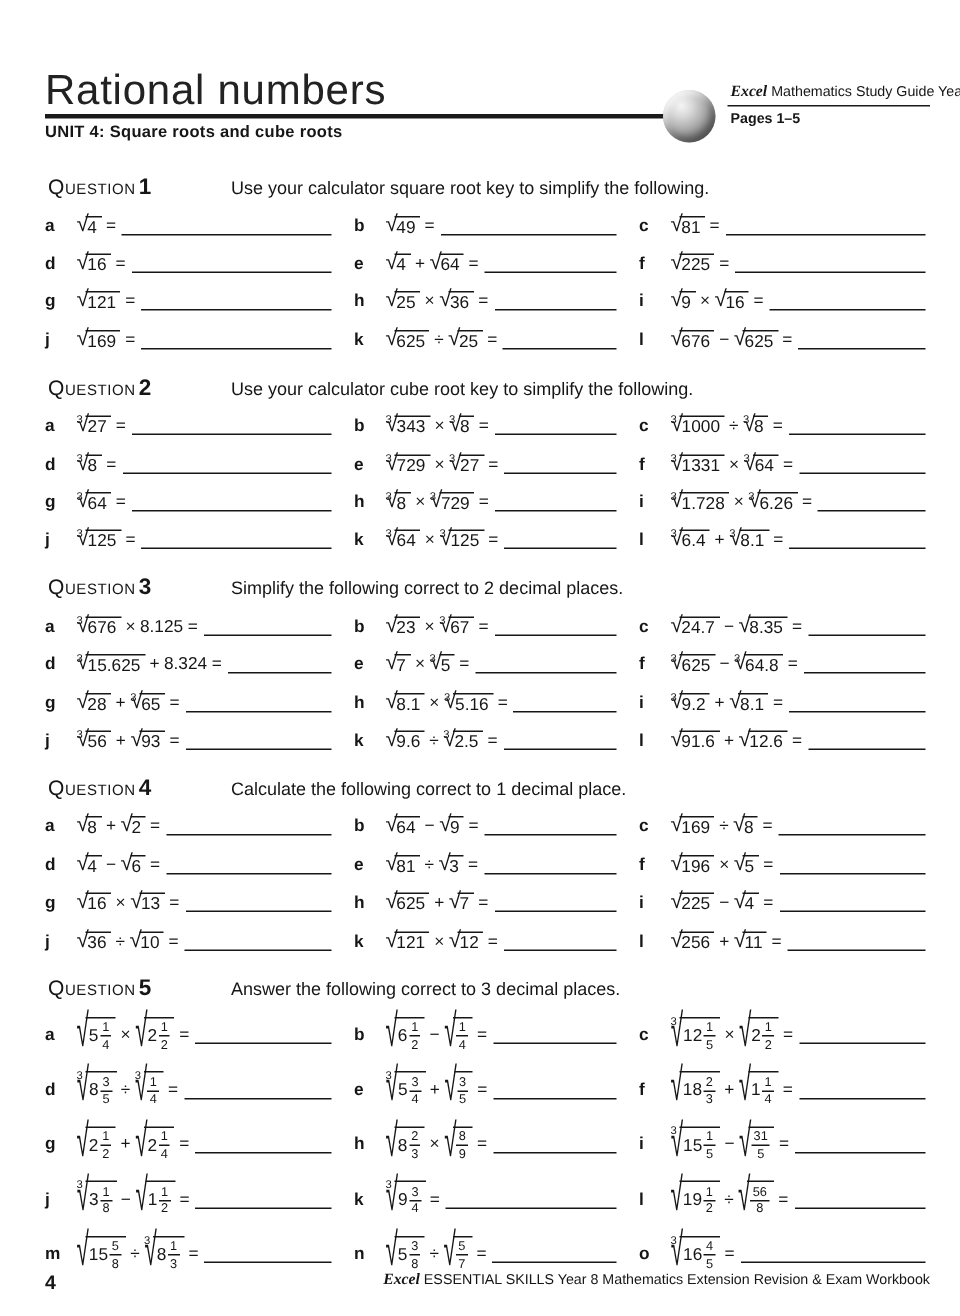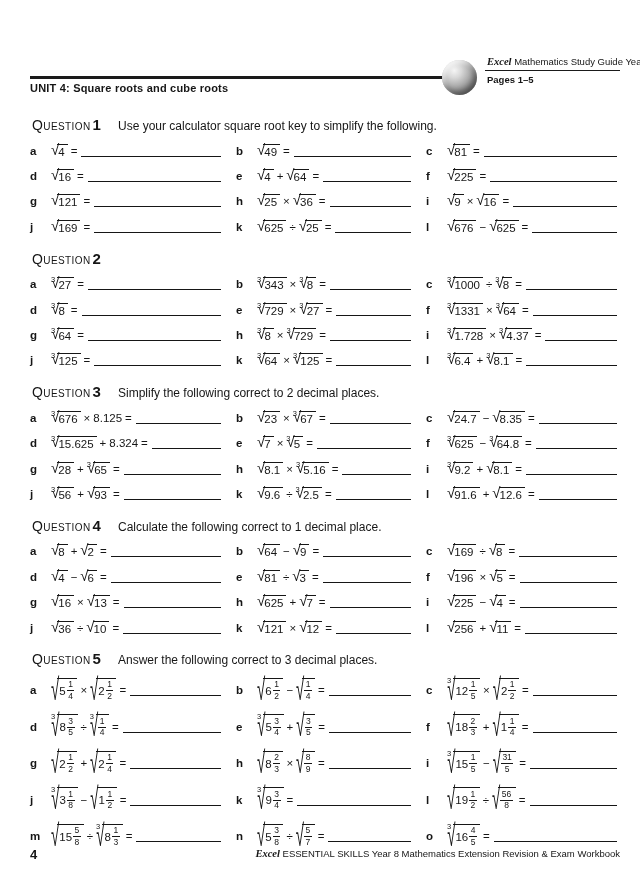--- a/index.html
+++ b/index.html
@@ -25,21 +25,21 @@
   .brand-name { font-weight:bold; font-style:italic; font-family:"Liberation Serif", serif; font-size:10.5px;text-align:center; }
   .rule-thin { position:absolute; left:455px; top:26px; right:0; height:1px; background:#1a1a1a; }
   .pages { position:absolute; left:457px; top:30px; font-size:9.5px; font-weight:bold; }
 
   
   .qsection { margin-top:9px; }
   .qhead { display:flex; align-items:baseline; margin:10px 0 4px 2px; }
   .qlabel { width:86px; flex:none; }
   .qword { font-variant:small-caps; font-size:14px; letter-spacing:0.4px; }
   .qnum { font-weight:bold; font-size:15px; margin-left:2px; }
-  .qinstr { font-size:12px; }
+  .qinstr { font-size:12px;margin-left:36px; }
 
   .qitems { display:grid; grid-template-columns:206px 190px 194px; }
   .q-std .qitems { grid-auto-rows:25.4px; }
   .q-frac .qitems { grid-auto-rows:36.4px; }
   .item { display:flex; align-items:center; padding-right:15px; white-space:nowrap; }
   .item:nth-child(3n) { padding-right:3px; }
   .ltr { font-weight:bold; font-size:11.5px; width:21px; flex:none; }
   .op { font-size:11.5px; margin:0 3px; }
   .num { font-size:11.5px; }
   .eq { font-size:11.5px; margin:0 4px 0 3px; }
@@ -62,20 +62,21 @@
   .footer-num { position:absolute; left:30px; bottom:15px; font-size:13px; font-weight:bold; }
   .footer-right { position:absolute; right:20px; bottom:18px; font-size:9.5px; white-space:nowrap; }
   .footer-right .brand-name { font-size:10.5px; }
 </style>
 </head>
 <body>
 
 <div class="page">
 
   <div class="hdr">
+    <div class="title">Rational numbers</div>
     <div class="rule-main"></div>
     <div class="unit">UNIT 4: Square roots and cube roots</div>
     <div class="brand-circle"></div>
     <div class="brand-line">
       <span class="brand-name">Excel</span>
       <span>Mathematics Study Guide Year 8</span>
     </div>
     <div class="rule-thin"></div>
     <div class="pages">Pages 1–5</div>
   </div>
@@ -252,20 +253,21 @@
               </span>
             </span>
             <span class="eq">=</span>
             <span class="blank"></span>
           </div>
         </div>
       </div>
       <div class="qsection q-std">
         <div class="qhead">
           <span class="qlabel"><span class="qword">Question</span><span class="qnum">2</span></span>
+          <span class="qinstr">Use your calculator cube root key to simplify the following.</span>
         </div>
         <div class="qitems">
           <div class="item">
             <span class="ltr">a</span>
             <span class="rad">
               <span class="deg">3</span>
               <span class="sgn">√</span>
               <span class="rc">
                 <span>27</span>
               </span>
@@ -404,21 +406,21 @@
               <span class="sgn">√</span>
               <span class="rc">
                 <span>1.728</span>
               </span>
             </span>
             <span class="op">×</span>
             <span class="rad">
               <span class="deg">3</span>
               <span class="sgn">√</span>
               <span class="rc">
-                <span>4.37</span>
+                <span>6.26</span>
               </span>
             </span>
             <span class="eq">=</span>
             <span class="blank"></span>
           </div>
           <div class="item">
             <span class="ltr">j</span>
             <span class="rad">
               <span class="deg">3</span>
               <span class="sgn">√</span>

